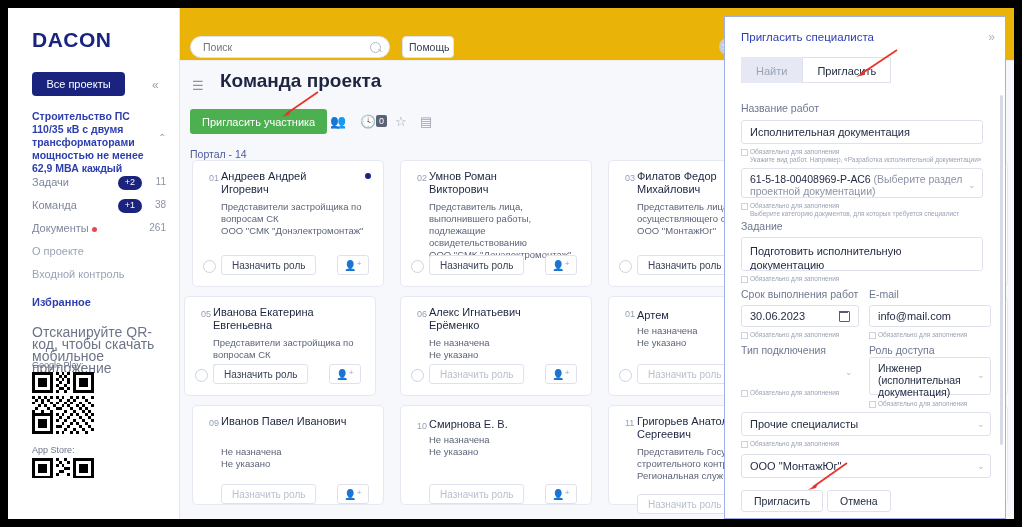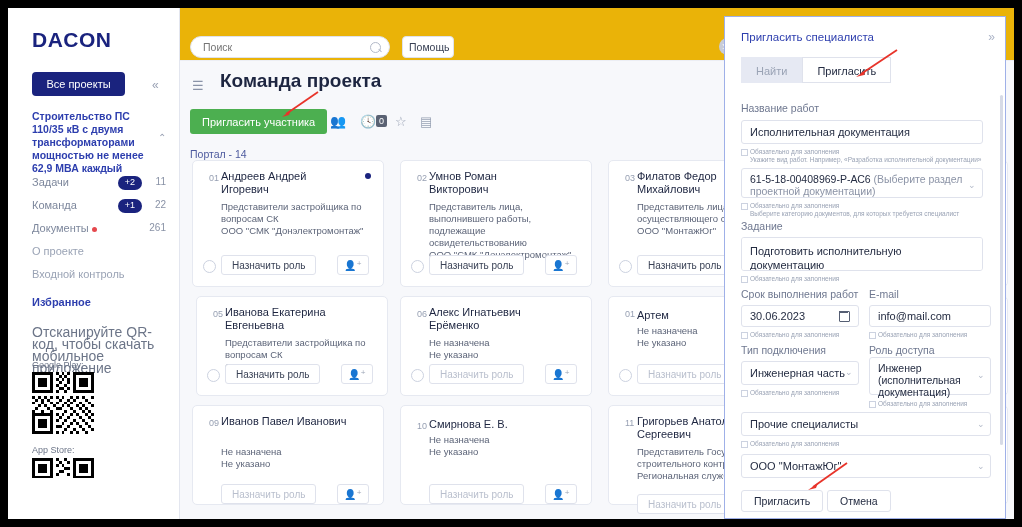--- a/index.html
+++ b/index.html
@@ -103,21 +103,21 @@
 
     <div class="navlist">
       <div class="navrow">
         <span class="lbl">Задачи</span>
         <span class="badge">+2</span>
         <span class="cnt">11</span>
       </div>
       <div class="navrow">
         <span class="lbl">Команда</span>
         <span class="badge">+1</span>
-        <span class="cnt">22</span>
+        <span class="cnt">38</span>
       </div>
       <div class="navrow">
         <span class="lbl"><span>Документы</span><i class="reddot"></i></span>
         <span class="cnt">261</span>
       </div>
       <div class="navrow">
         <span class="lbl dim">О проекте</span>
       </div>
       <div class="navrow">
         <span class="lbl dim">Входной контроль</span>
@@ -338,21 +338,21 @@
       <div class="card" style="left:632px;top:0;height:127px">
         <div class="num">04</div>
         <div class="nm">Евсюков Владимир</div>
         <div class="role" style="top:40px;white-space:pre-line">Не назначена
 Не указано</div>
         <div class="radio" style="top:99px"></div>
         <button class="assign off" style="top:94px">Назначить роль</button>
         <button class="adduser" style="left:144px;top:94px">👤⁺</button>
       </div>
 
-      <div class="card" style="left:12px;top:136px;height:100px">
+      <div class="card" style="left:0;top:136px;height:100px">
         <div class="num">05</div>
         <div class="nm">Иванова Екатерина Евгеньевна</div>
         <div class="role" style="top:40px;white-space:pre-line">Представители застройщика по вопросам СК
 ООО "СМАРТ-И"</div>
         <div class="radio" style="top:72px"></div>
         <button class="assign" style="top:67px">Назначить роль</button>
         <button class="adduser" style="left:144px;top:67px">👤⁺</button>
       </div>
 
       <div class="card" style="left:216px;top:136px;height:100px">
@@ -473,23 +473,20 @@
         <span class="sq"></span>
         <span class="tx">Обязательно для заполнения</span>
       </div>
       <div class="fhint" style="left:144px;top:239px;width:120px">
         <span class="sq"></span>
         <span class="tx">Обязательно для заполнения</span>
       </div>
 
       <div class="flabel" style="left:16px;top:252px">Тип подключения</div>
       <div class="flabel" style="left:144px;top:252px">Роль доступа</div>
-      <div class="finput" style="left:16px;top:269px;width:118px;height:24px;line-height:23px">
-        <span>Инженерная часть</span>
-      </div>
       <div class="chev" style="left:120px;top:275px">⌄</div>
       <div class="finput" style="left:144px;top:265px;width:122px;height:38px;padding-top:4px;line-height:12px;font-size:10.5px">
         <span>Инженер (исполнительная документация)</span>
       </div>
       <div class="chev" style="left:252px;top:278px">⌄</div>
       <div class="fhint" style="left:16px;top:297px;width:120px">
         <span class="sq"></span>
         <span class="tx">Обязательно для заполнения</span>
       </div>
       <div class="fhint" style="left:144px;top:308px;width:120px">

